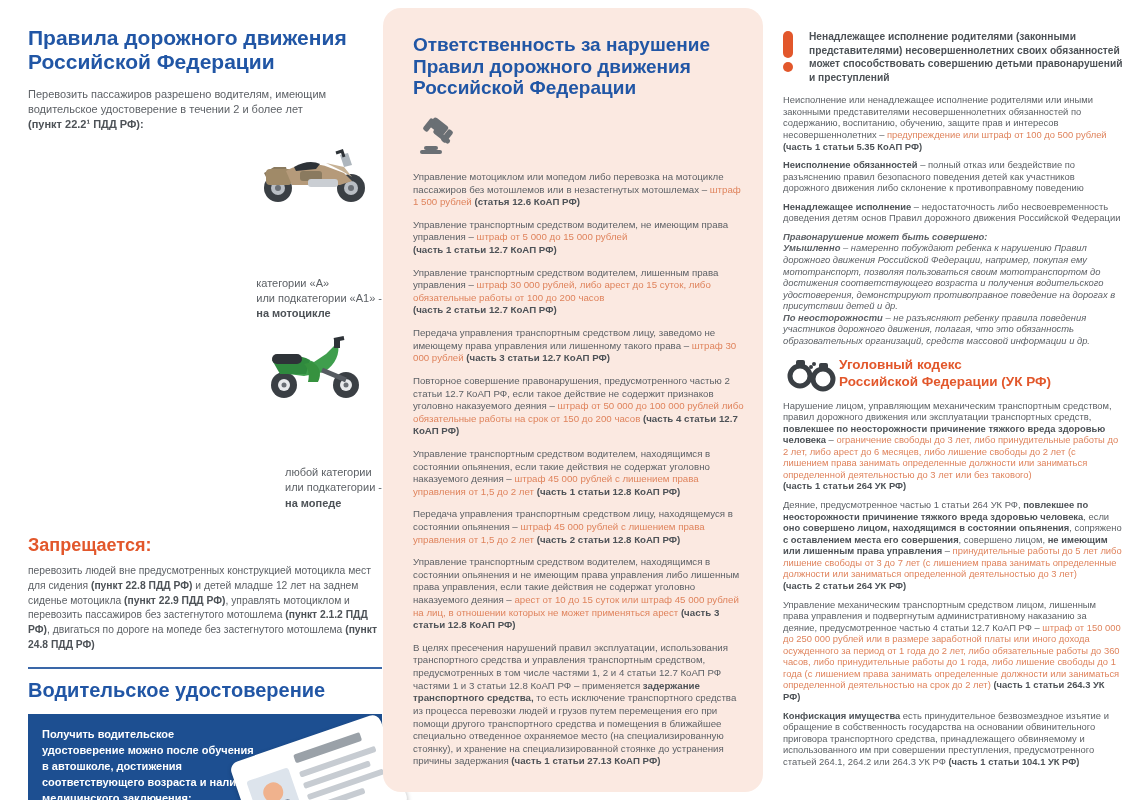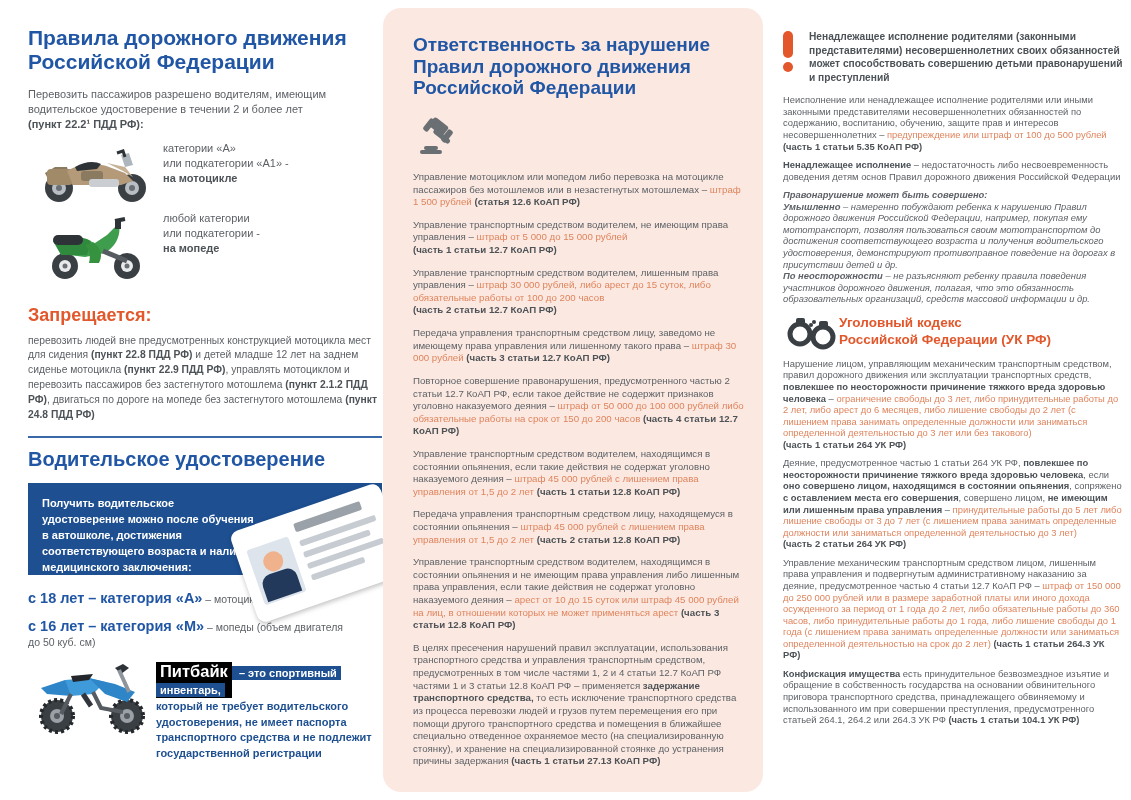--- a/index.html
+++ b/index.html
@@ -18,21 +18,21 @@
   .sg-hl { background:#1d4f91; color:#ffffff; font-weight:bold;
            padding:1px 4px; -webkit-box-decoration-break:clone; box-decoration-break:clone; }
   .sg-hlBig { background:#000000; color:#ffffff; font-weight:bold; font-size:16.5px;
            padding:0 4px 18px 4px; }
   .sg-blb { font-weight:bold; color:#1d4f91; }
 
   
   .col-left { position:absolute; left:28px; top:26px; width:354px; color:#5d6166; }
   .h-blue { color:#2156a5; font-weight:bold; font-size:21px; line-height:1.12; white-space:pre-line; }
   .intro { margin-top:14px; font-size:11px; line-height:1.38; }
-  .veh-row { display:flex; align-items:flex-start; margin-top:8px; }
+  .veh-row { display:flex; align-items:flex-end; margin-top:8px;flex-direction:column; }
   .veh-icon { width:135px; flex:0 0 135px; display:flex; justify-content:center; }
   .veh-label { font-size:11px; line-height:1.4; white-space:pre-line; }
   .h-orange { color:#e2572b; font-weight:bold; font-size:18px; margin-top:24px; }
   .prohibited { margin-top:8px; font-size:10.3px; line-height:1.44; }
   .divider { border-top:2px solid #3a67a8; margin:14px 0 10px 0; }
   .h-blue2 { color:#2156a5; font-weight:bold; font-size:20px; }
   .license-box { position:relative; margin-top:12px; background:#1d4f91; height:92px; padding:13px 14px; }
   .license-text { width:215px; color:#ffffff; font-weight:bold; font-size:11px; line-height:1.45; }
   .id-card { position:absolute; right:-16px; top:22px; width:158px; height:96px; background:#ffffff;
              border-radius:9px; transform:rotate(-19deg); box-shadow:0 2px 5px rgba(0,0,0,.25); }
@@ -224,20 +224,21 @@
     <div class="alert-head">
       <div class="alert-icon">
         <div class="excl-bar"></div>
         <div class="excl-dot"></div>
       </div>
       <div class="alert-text">Ненадлежащее исполнение родителями (законными представителями) несовершеннолетних своих обязанностей может способствовать совершению детьми правонарушений и преступлений</div>
     </div>
 
     <div class="right-paras">
         <p class="bp"><span class="sg-n">Неисполнение или ненадлежащее исполнение родителями или иными законными представителями несовершеннолетних обязанностей по содержанию, воспитанию, обучению, защите прав и интересов несовершеннолетних – </span><span class="sg-o">предупреждение или штраф от 100 до 500 рублей </span><span class="sg-b">(часть 1 статьи 5.35 КоАП РФ)</span></p>
+        <p class="bp"><span class="sg-b">Неисполнение обязанностей</span><span class="sg-n"> – полный отказ или бездействие по разъяснению правил безопасного поведения детей как участников дорожного движения либо склонение к противоправному поведению</span></p>
         <p class="bp"><span class="sg-b">Ненадлежащее исполнение</span><span class="sg-n"> – недостаточность либо несвоевременность доведения детям основ Правил дорожного движения Российской Федерации</span></p>
         <p class="bp"><span class="sg-bi">Правонарушение может быть совершено:
 </span><span class="sg-bi">Умышленно</span><span class="sg-i"> – намеренно побуждают ребенка к нарушению Правил дорожного движения Российской Федерации, например, покупая ему мототранспорт, позволяя пользоваться своим мототранспортом до достижения соответствующего возраста и получения водительского удостоверения, демонстрируют противоправное поведение на дорогах в присутствии детей и др.
 </span><span class="sg-bi">По неосторожности</span><span class="sg-i"> – не разъясняют ребенку правила поведения участников дорожного движения, полагая, что это обязанность образовательных организаций, средств массовой информации и др.</span></p>
       </div>
 
     <div class="uk-head">
       <div class="icon-box">
         <svg width="50" height="38" viewBox="0 0 50 38">
           <circle cx="14" cy="22" r="10" fill="none" stroke="#3a3f44" stroke-width="5"></circle>

